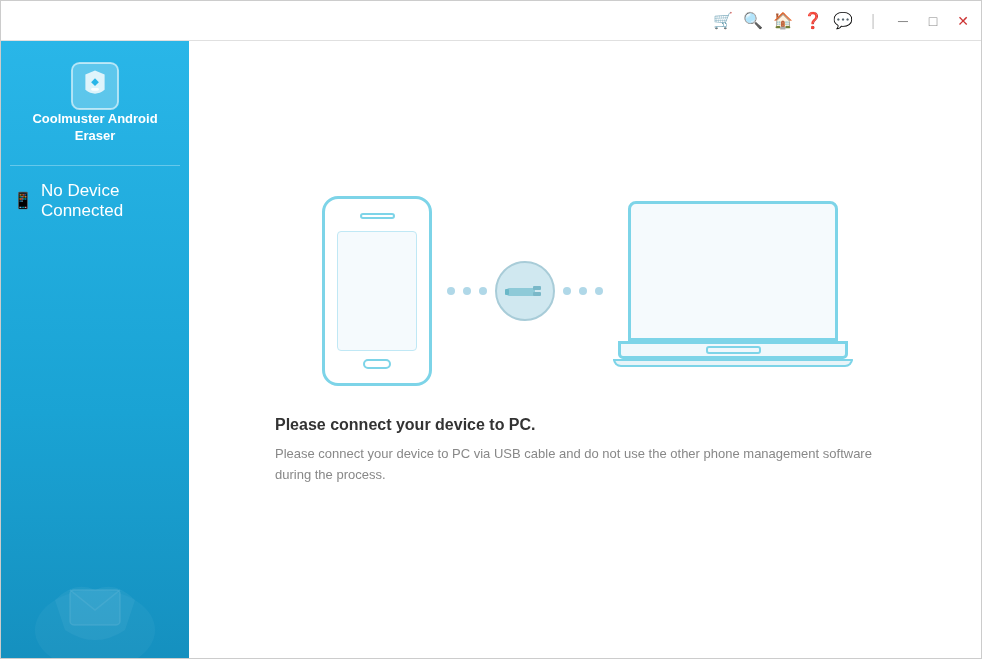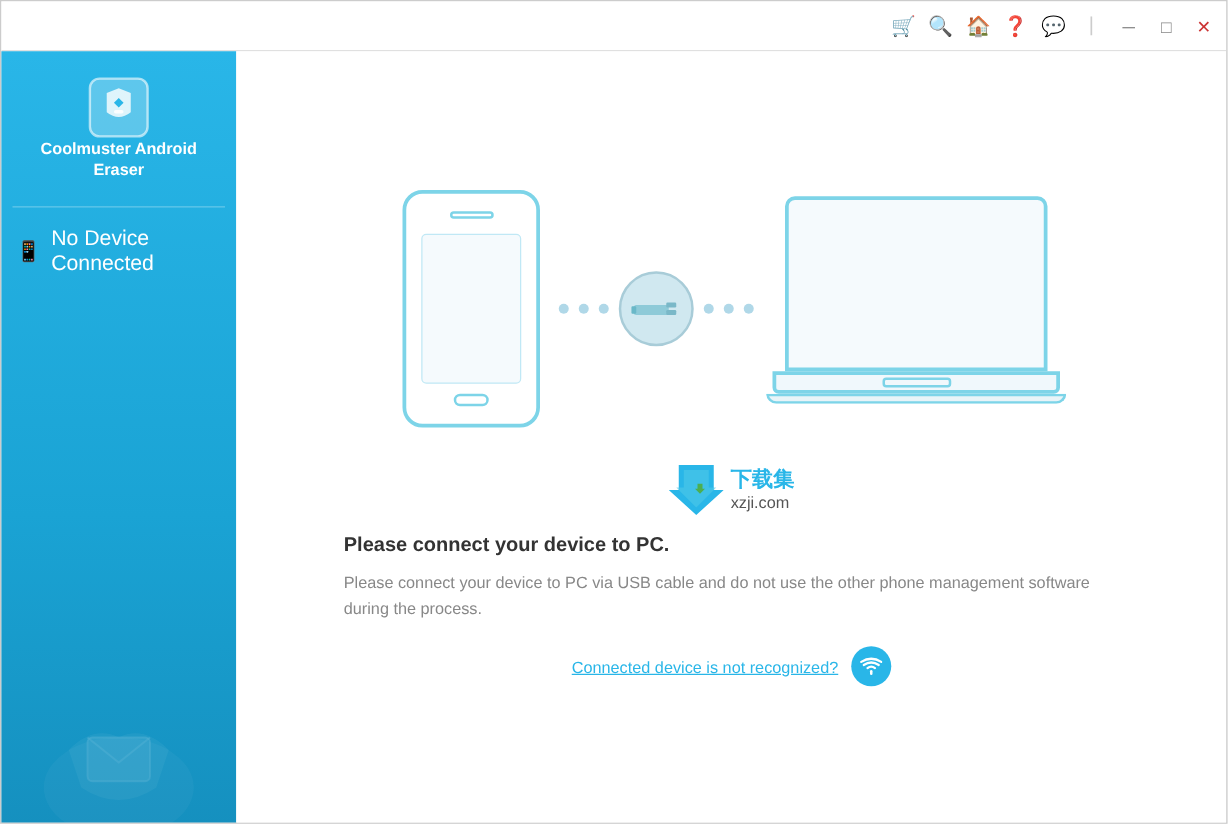--- a/index.html
+++ b/index.html
@@ -365,45 +365,21 @@
       <div class="laptop-illustration">
         <div class="laptop-screen-part"></div>
         <div class="laptop-base">
           <div class="laptop-touchpad"></div>
         </div>
         <div class="laptop-feet"></div>
       </div>
 
     </div>
 
-    <div style="display:flex;align-items:center;gap:6px;margin-bottom:16px;">
-      <svg width="44" height="40" viewBox="0 0 44 40">
-
-        <polygon points="8,0 36,0 36,20 44,20 22,40 0,20 8,20" fill="#29b6e8"></polygon>
-        <polygon points="12,4 32,4 32,18 38,18 22,34 6,18 12,18" fill="#4ec8e8" opacity="0.6"></polygon>
-
-        <polygon points="22,22 32,22 32,30 36,30 28,38 20,30 24,30 24,22" fill="#4caf50" transform="scale(0.5) translate(22,8)"></polygon>
-      </svg>
-      <div style="display:flex;flex-direction:column;">
-        <span style="font-size:17px;color:#29b6e8;font-weight:bold;line-height:1.1;">下载集</span>
-        <span style="font-size:13px;color:#555;">xzji.com</span>
-      </div>
-    </div>
 
     <div class="content-text">
       <p class="main-instruction">Please connect your device to PC.</p>
       <p class="sub-instruction">Please connect your device to PC via USB cable and do not use the other phone management software
 during the process.</p>
-      <div class="recognition-link-area">
-        <span class="recognition-link">Connected device is not recognized?</span>
-        <div class="wifi-btn">
-          <svg width="18" height="16" viewBox="0 0 18 16" fill="none">
-            <path d="M9 12 L9 14" stroke="white" stroke-width="2" stroke-linecap="round"></path>
-            <path d="M6 9.5 Q9 7 12 9.5" stroke="white" stroke-width="1.8" stroke-linecap="round" fill="none"></path>
-            <path d="M3 7 Q9 3 15 7" stroke="white" stroke-width="1.8" stroke-linecap="round" fill="none"></path>
-            <path d="M1 4.5 Q9 -0.5 17 4.5" stroke="white" stroke-width="1.8" stroke-linecap="round" fill="none"></path>
-          </svg>
-        </div>
-      </div>
     </div>
 
   </div>
 </div>
 
 </body></html>

